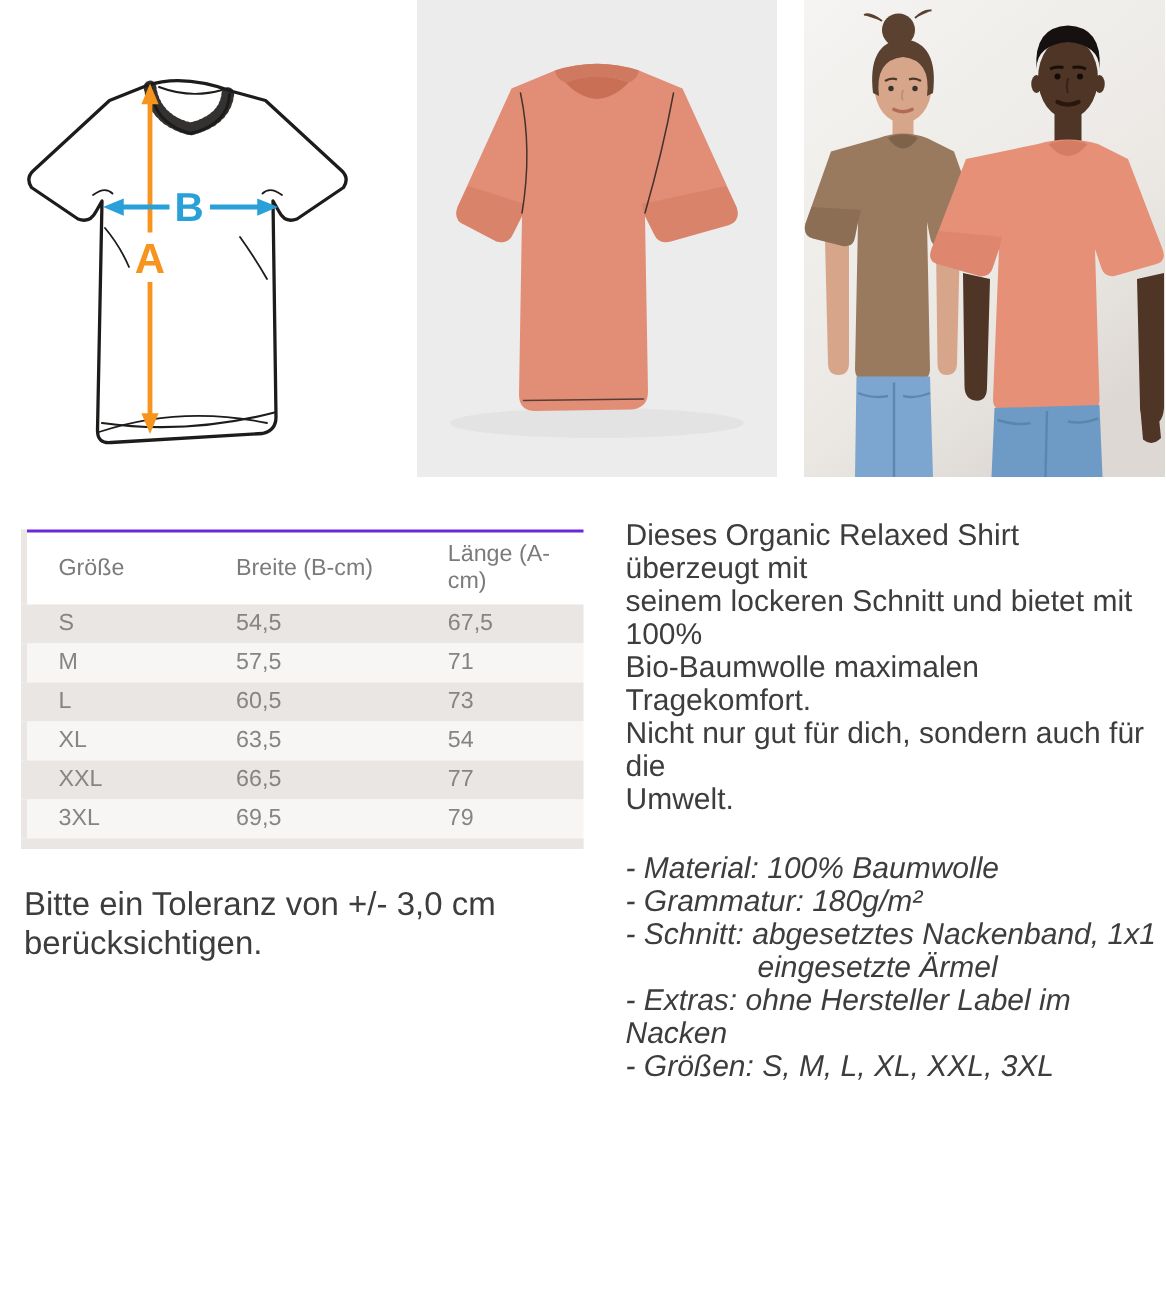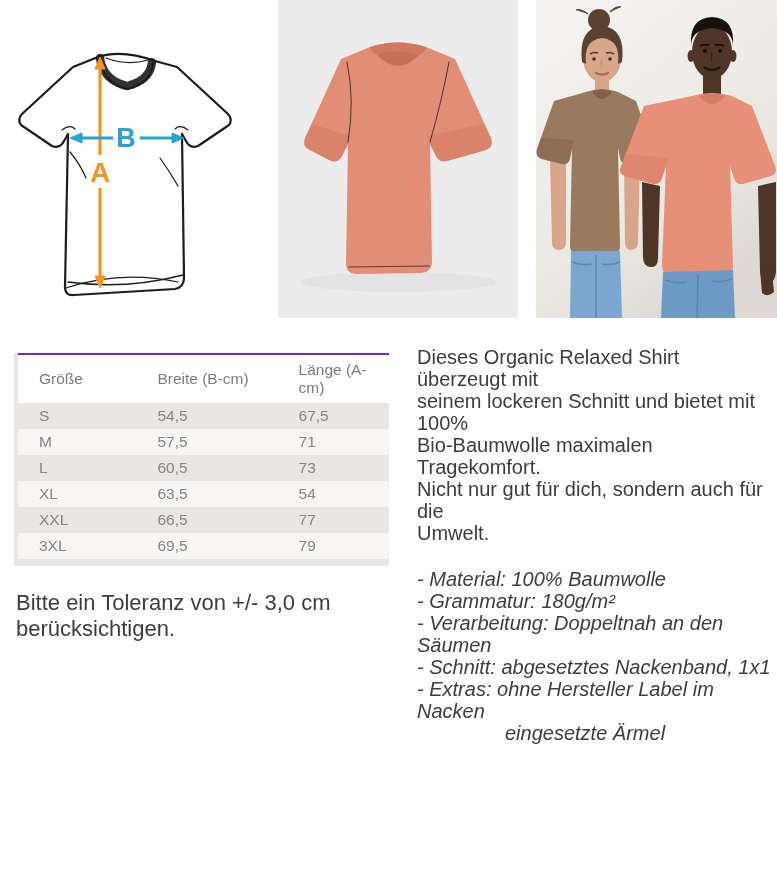--- a/index.html
+++ b/index.html
@@ -224,20 +224,20 @@
     <div>
         <p>Dieses Organic Relaxed Shirt überzeugt mit
 seinem lockeren Schnitt und bietet mit 100%
 Bio-Baumwolle maximalen Tragekomfort.
 Nicht nur gut für dich, sondern auch für die
 Umwelt.</p>
       </div>
     <div class="spec-list">
         <div class="spec-line">- Material: 100% Baumwolle</div>
         <div class="spec-line">- Grammatur: 180g/m²</div>
-        <div class="spec-line">- Verarbeitung: Doppeltnah an den Säumen</div>
         <div class="spec-line">- Schnitt: abgesetztes Nackenband, 1x1</div>
+        <div class="spec-line cont">eingesetzte Ärmel</div>
         <div class="spec-line">- Extras: ohne Hersteller Label im Nacken</div>
-        <div class="spec-line cont">eingesetzte Ärmel</div>
+        <div class="spec-line">- Größen: S, M, L, XL, XXL, 3XL</div>
       </div>
   </div>
 
 </div>
 
 </body></html>

